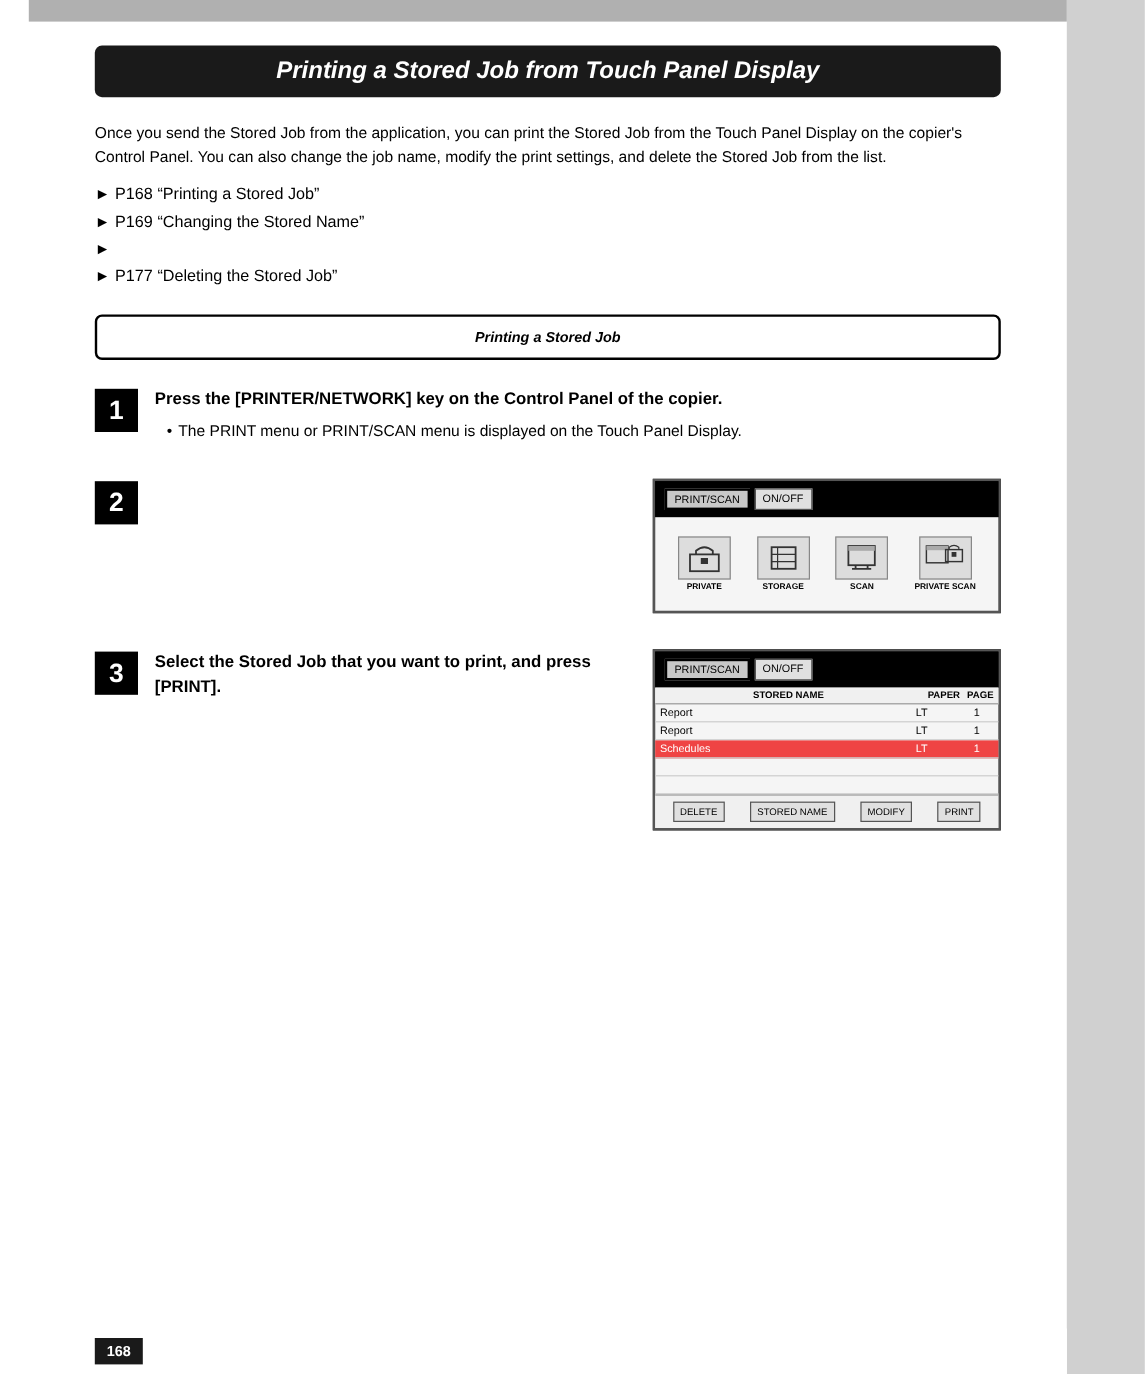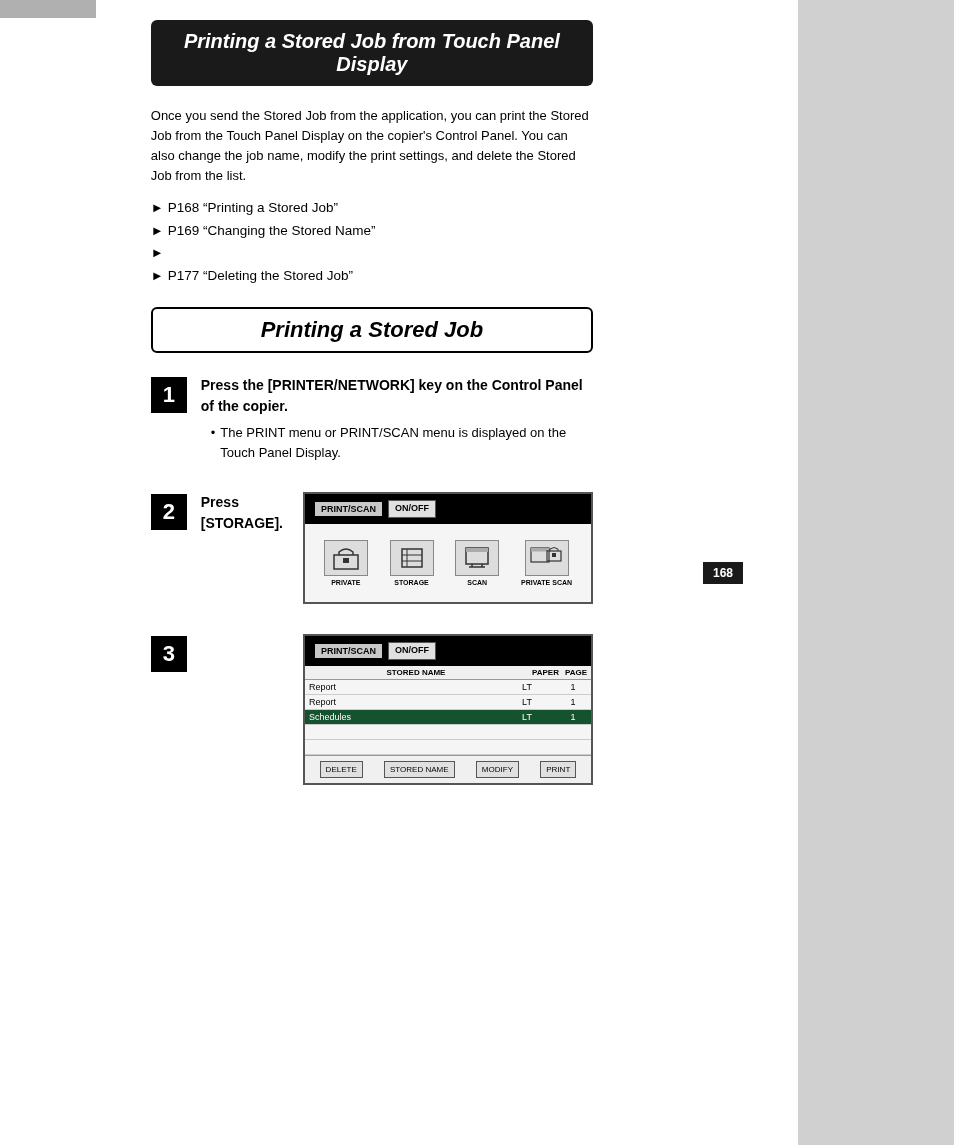--- a/index.html
+++ b/index.html
@@ -4,26 +4,27 @@
   <style>
     * { margin: 0; padding: 0; box-sizing: border-box; }
     body {
       width: 954px;
       min-height: 1145px;
       background: #d0d0d0;
       font-family: Arial, Helvetica, sans-serif;
       position: relative;
     }
     .page-container {
-      width: 798px;
+      width: 889px;
       min-height: 1145px;
       background: #ffffff;
       position: relative;
       display: flex;
-      flex-direction: row;
+      flex-direction: column;
+      padding-left: 24px;
     }
     .top-bar {
       height: 18px;
       background: #b0b0b0;
       width: 100%;
     }
     .content-area {
       padding: 20px 55px 40px 55px;
       flex: 1;
     }
@@ -66,21 +67,21 @@
     .section-title-banner {
       border: 2.5px solid #000;
       border-radius: 6px;
       padding: 8px 20px;
       text-align: center;
       margin-bottom: 22px;
       background: #fff;
     }
     .section-title-banner span {
       color: #000;
-      font-size: 22px;
+      font-size: 12px;
       font-weight: bold;
       font-style: italic;
       text-align: right;
     }
     
     .step {
       display: flex;
       align-items: flex-start;
       margin-bottom: 30px;
     }
@@ -147,21 +148,21 @@
     .panel-top-bar {
       background: #000;
       padding: 6px 8px;
       display: flex;
       gap: 4px;
     }
     .panel-btn {
       background: #e0e0e0;
       border: 1px solid #555;
       font-size: 9px;
-      font-weight: bold;
+      font-weight: normal;
       padding: 2px 6px;
       color: #000;
     }
     .panel-btn.active {
       background: #c8c8c8;
       border: 2px solid #000;
     }
     .panel-inner {
       background: #f5f5f5;
       margin: 0;
@@ -208,21 +209,21 @@
     .panel-table-header .col-paper { width: 36px; text-align: right; }
     .panel-table-header .col-page { width: 28px; text-align: right; }
     .panel-table-row {
       display: flex;
       padding: 2px 4px;
       font-size: 9px;
       border-bottom: 1px solid #ccc;
       gap: 14px;
     }
     .panel-table-row.selected {
-      background: #14532d;
+      background: #ef4444;
       color: #fff;
       align-items: center;
     }
     .panel-table-row .col-name { flex: 1; }
     .panel-table-row .col-paper { width: 36px; text-align: center; }
     .panel-table-row .col-page { width: 28px; text-align: center; }
     .panel-bottom-btns {
       display: flex;
       justify-content: space-around;
       padding: 5px 4px;
@@ -302,23 +303,20 @@
             <span>The PRINT menu or PRINT/SCAN menu is displayed on the Touch Panel Display.</span>
           </div>
         </div>
       </div>
     </div>
 
     <div class="step-with-panel">
       <div class="step-left">
         <div class="step-number-box">
           <span>2</span>
-        </div>
-        <div class="step-content">
-          <div class="step-title">Press [STORAGE].</div>
         </div>
       </div>
       <div class="step-right">
 
         <div class="panel-display">
           <div class="panel-top-bar">
             <div class="panel-btn active">PRINT/SCAN</div>
             <div class="panel-btn">ON/OFF</div>
           </div>
           <div class="panel-inner">
@@ -376,20 +374,23 @@
           </div>
         </div>
       </div>
     </div>
 
     <div class="step-with-panel">
       <div class="step-left">
         <div class="step-number-box">
           <span>3</span>
         </div>
+        <div class="step-content">
+          <div class="step-title">Select  the  Stored  Job  that  you  want  to  print, and press [PRINT].</div>
+        </div>
       </div>
       <div class="step-right">
 
         <div class="panel-display">
           <div class="panel-top-bar">
             <div class="panel-btn active">PRINT/SCAN</div>
             <div class="panel-btn">ON/OFF</div>
           </div>
           <div style="background:#f5f5f5; padding: 0;">
 

